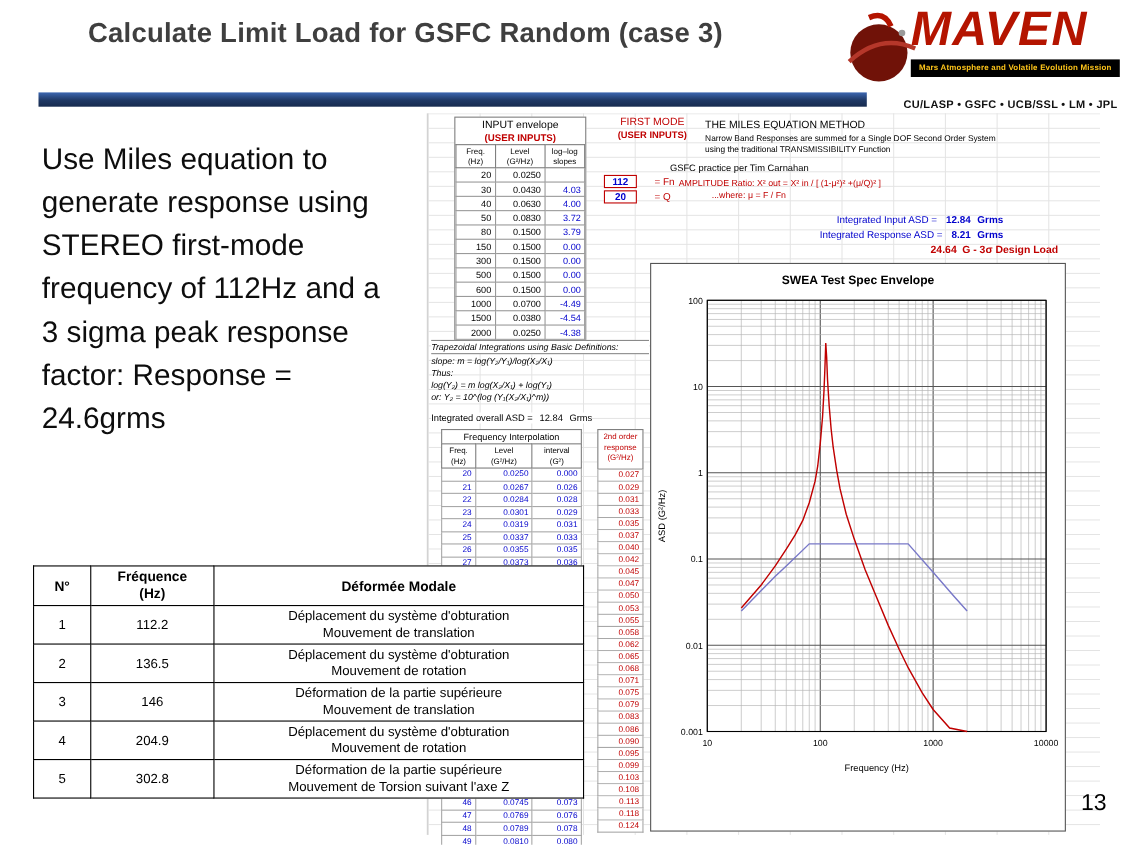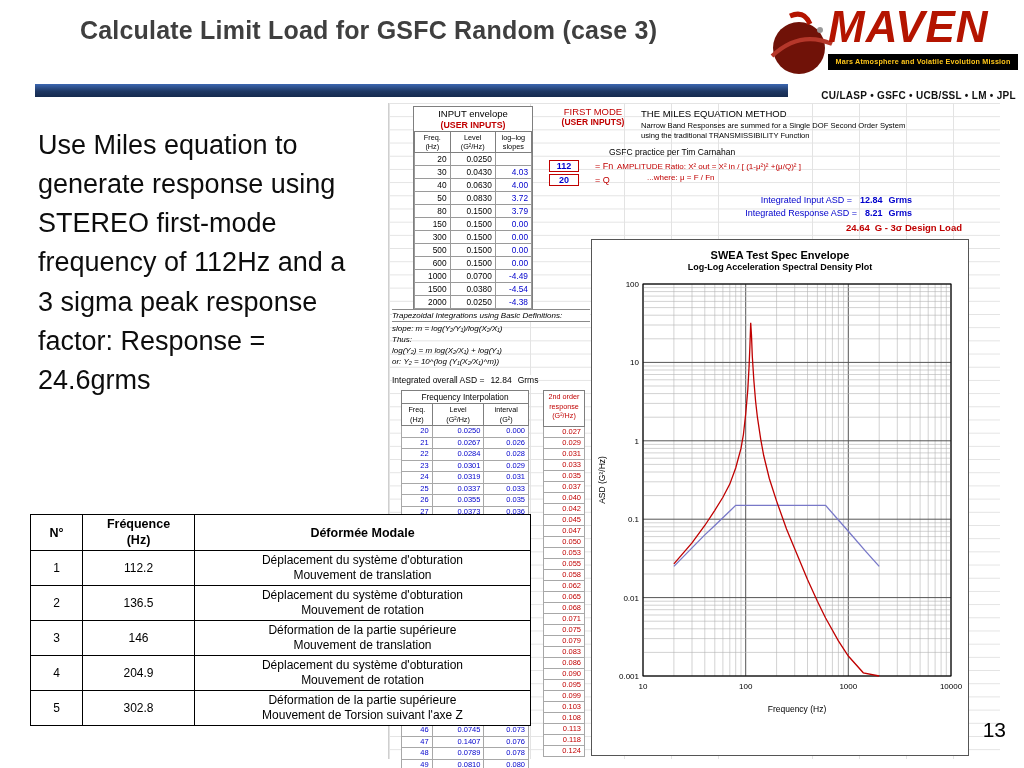--- a/index.html
+++ b/index.html
@@ -370,21 +370,21 @@
               <td></td>
               <td></td>
             </tr>
             <tr>
               <td>46</td>
               <td>0.0745</td>
               <td>0.073</td>
             </tr>
             <tr>
               <td>47</td>
-              <td>0.1407</td>
+              <td>0.0769</td>
               <td>0.076</td>
             </tr>
             <tr>
               <td>48</td>
               <td>0.0789</td>
               <td>0.078</td>
             </tr>
             <tr>
               <td>49</td>
               <td>0.0810</td>
@@ -429,21 +429,20 @@
           <div class="resp-cell">0.103</div>
           <div class="resp-cell">0.108</div>
           <div class="resp-cell">0.113</div>
           <div class="resp-cell">0.118</div>
           <div class="resp-cell">0.124</div>
         </div>
     </div>
 
     <div class="chart-box">
       <div class="ct-title">SWEA Test Spec Envelope</div>
-      <div class="ct-sub">Log-Log Acceleration Spectral  Density Plot</div>
       <svg id="chart-svg" width="374" height="450">
           <g>
             <line x1="50.0" y1="8.0" x2="50.0" y2="400.0" stroke="#555" stroke-width="1"></line>
             <line x1="80.9" y1="8.0" x2="80.9" y2="400.0" stroke="#b3b3b3" stroke-width="0.6"></line>
             <line x1="99.0" y1="8.0" x2="99.0" y2="400.0" stroke="#b3b3b3" stroke-width="0.6"></line>
             <line x1="111.8" y1="8.0" x2="111.8" y2="400.0" stroke="#b3b3b3" stroke-width="0.6"></line>
             <line x1="121.8" y1="8.0" x2="121.8" y2="400.0" stroke="#b3b3b3" stroke-width="0.6"></line>
             <line x1="129.9" y1="8.0" x2="129.9" y2="400.0" stroke="#b3b3b3" stroke-width="0.6"></line>
             <line x1="136.8" y1="8.0" x2="136.8" y2="400.0" stroke="#b3b3b3" stroke-width="0.6"></line>
             <line x1="142.7" y1="8.0" x2="142.7" y2="400.0" stroke="#b3b3b3" stroke-width="0.6"></line>

